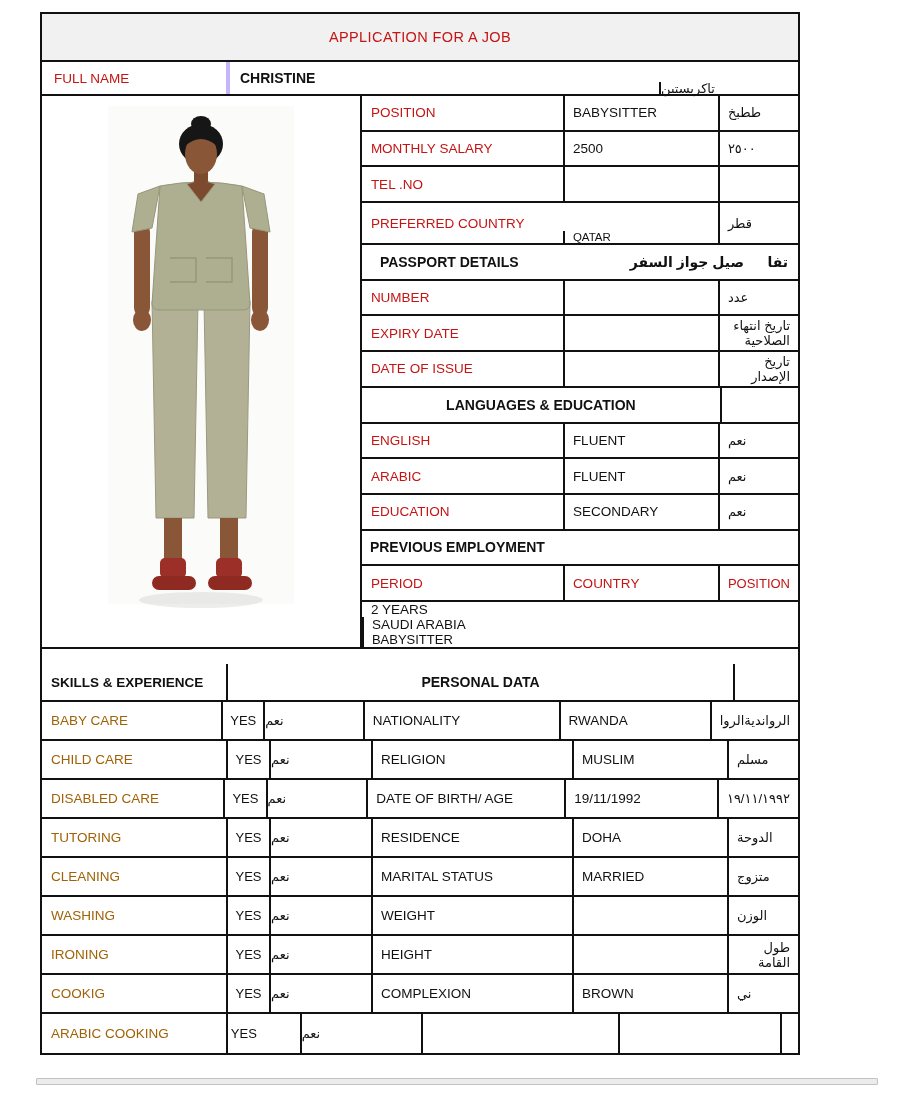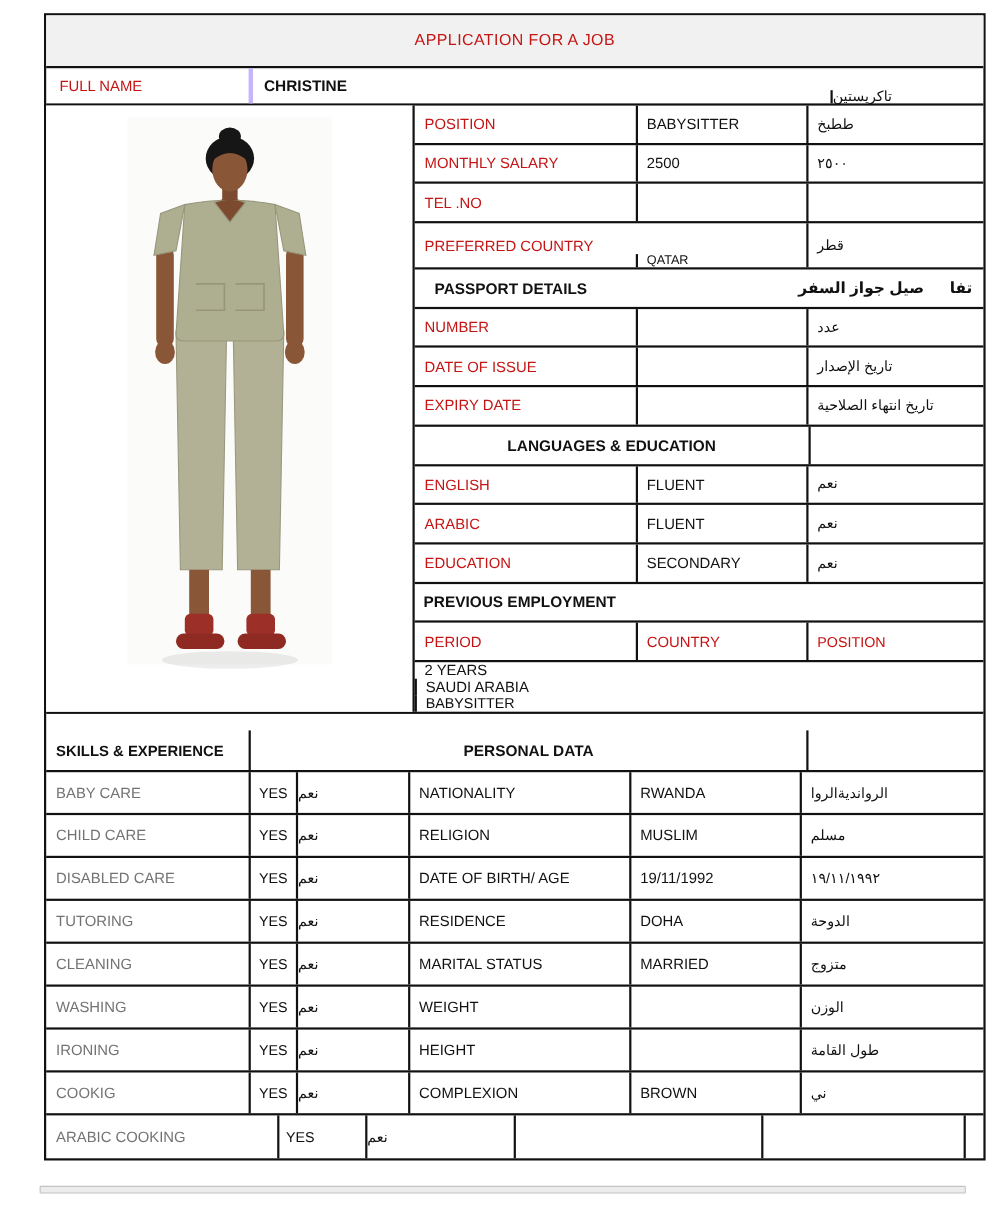--- a/index.html
+++ b/index.html
@@ -7,21 +7,21 @@
   body {
     background: #fdfdfd;
     font-family: "Liberation Sans", "DejaVu Sans", sans-serif;
     position: relative;
     overflow: hidden;
     color: #111;
   }
   .page { position: absolute; inset: 0; background: #ffffff; }
 
   .form {
-    position: absolute; left: 40px; top: 12px; width: 856px;
+    position: absolute; left: 40px; top: 12px; width: 760px;
     border: 2px solid #111; background: #fff;
   }
 
   .title-bar {
     height: 48px; border-bottom: 2px solid #111; background: #f1f1f1;
     display: flex; align-items: center; justify-content: center;
     color: #c51414; font-size: 14.5px; letter-spacing: .4px;
   }
 
   .row { display: flex; }
@@ -50,21 +50,21 @@
   .emp-header-cell { flex: 1; display: flex; align-items: center; padding-left: 8px; font-weight: bold; font-size: 14px; }
 
   
   .bottom-header { display: flex; height: 38px; border-bottom: 2px solid #111; margin-top: 15px; }
   .bh1 { width: 184px; display: flex; align-items: center; padding-left: 9px; font-weight: bold; font-size: 13.5px; }
   .bh2 { width: 507px; border-left: 2px solid #111; display: flex; align-items: center; justify-content: center; font-weight: bold; font-size: 14px; }
   .bh3 { flex: 1; border-left: 2px solid #111; }
 
   .brow { display: flex; height: 39px; border-bottom: 2px solid #111; }
   .brow:last-child { border-bottom: none; gap: 40px; }
-  .bc1 { width: 184px; display: flex; align-items: center; padding-left: 9px; color: #737373; font-size: 13.5px; }
+  .bc1 { width: 184px; display: flex; align-items: center; padding-left: 9px; color: #a16207; font-size: 13.5px; }
   .bc2 { width: 43px; border-left: 2px solid #111; display: flex; align-items: center; justify-content: center; font-size: 13px; }
   .bc3 { width: 102px; border-left: 2px solid #111; display: flex; align-items: center; justify-content: flex-end; padding-right: 8px; font-size: 13px; }
   .bc4 { width: 201px; border-left: 2px solid #111; display: flex; align-items: center; padding-left: 8px; font-size: 13.5px; }
   .bc5 { width: 155px; border-left: 2px solid #111; display: flex; align-items: center; padding-left: 8px; font-size: 13.5px; }
   .bc6 { flex: 1; border-left: 2px solid #111; display: flex; align-items: center; justify-content: flex-end; padding: 0 8px; font-size: 13px; }
   .bc6.ltr { direction: ltr; justify-content: flex-start; }
 
   .footer-strip {
     position: absolute; left: 36px; top: 1078px; width: 842px; height: 7px;
     background: #ececec; border: 1px solid #c2c2c2; border-radius: 1px;
@@ -156,29 +156,29 @@
           </div>
         </div>
 
         <div class="rrow">
           <div class="rc1 red">NUMBER</div>
           <div class="rc2"></div>
           <div class="rc3" dir="rtl">عدد</div>
         </div>
 
         <div class="rrow">
+          <div class="rc1 red">EXPIRY DATE</div>
+          <div class="rc2"></div>
+          <div class="rc3" dir="rtl">تاريخ انتهاء الصلاحية</div>
+        </div>
+
+        <div class="rrow">
           <div class="rc1 red">DATE OF ISSUE</div>
           <div class="rc2"></div>
           <div class="rc3" dir="rtl">تاريخ الإصدار</div>
-        </div>
-
-        <div class="rrow">
-          <div class="rc1 red">EXPIRY DATE</div>
-          <div class="rc2"></div>
-          <div class="rc3" dir="rtl">تاريخ انتهاء الصلاحية</div>
         </div>
 
         <div class="rrow">
           <div class="merged-lv">LANGUAGES &amp; EDUCATION</div>
           <div class="rc3"></div>
         </div>
 
         <div class="rrow">
           <div class="rc1 red">ENGLISH</div>
           <div class="rc2">FLUENT</div>

